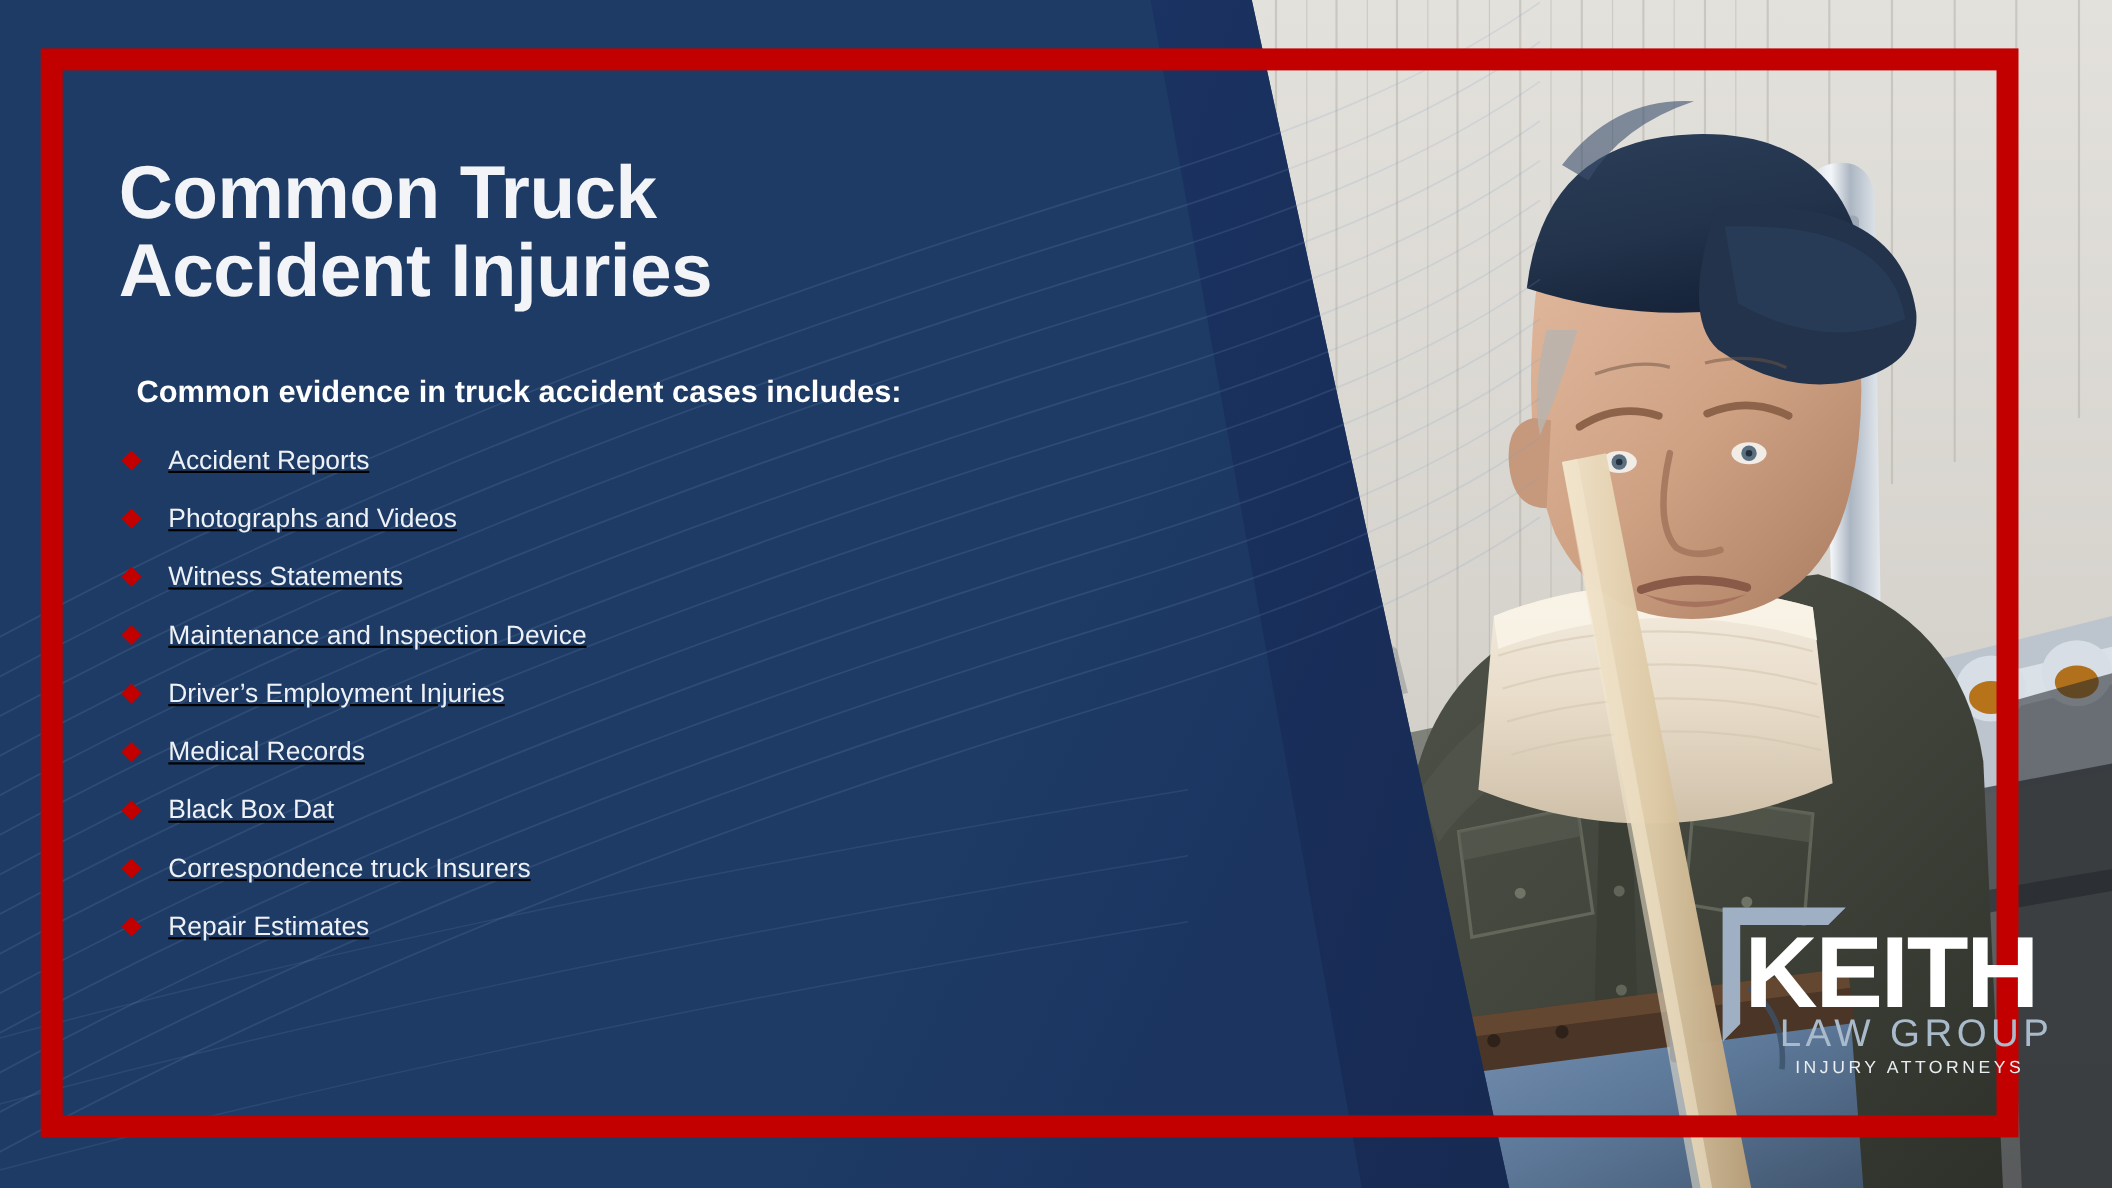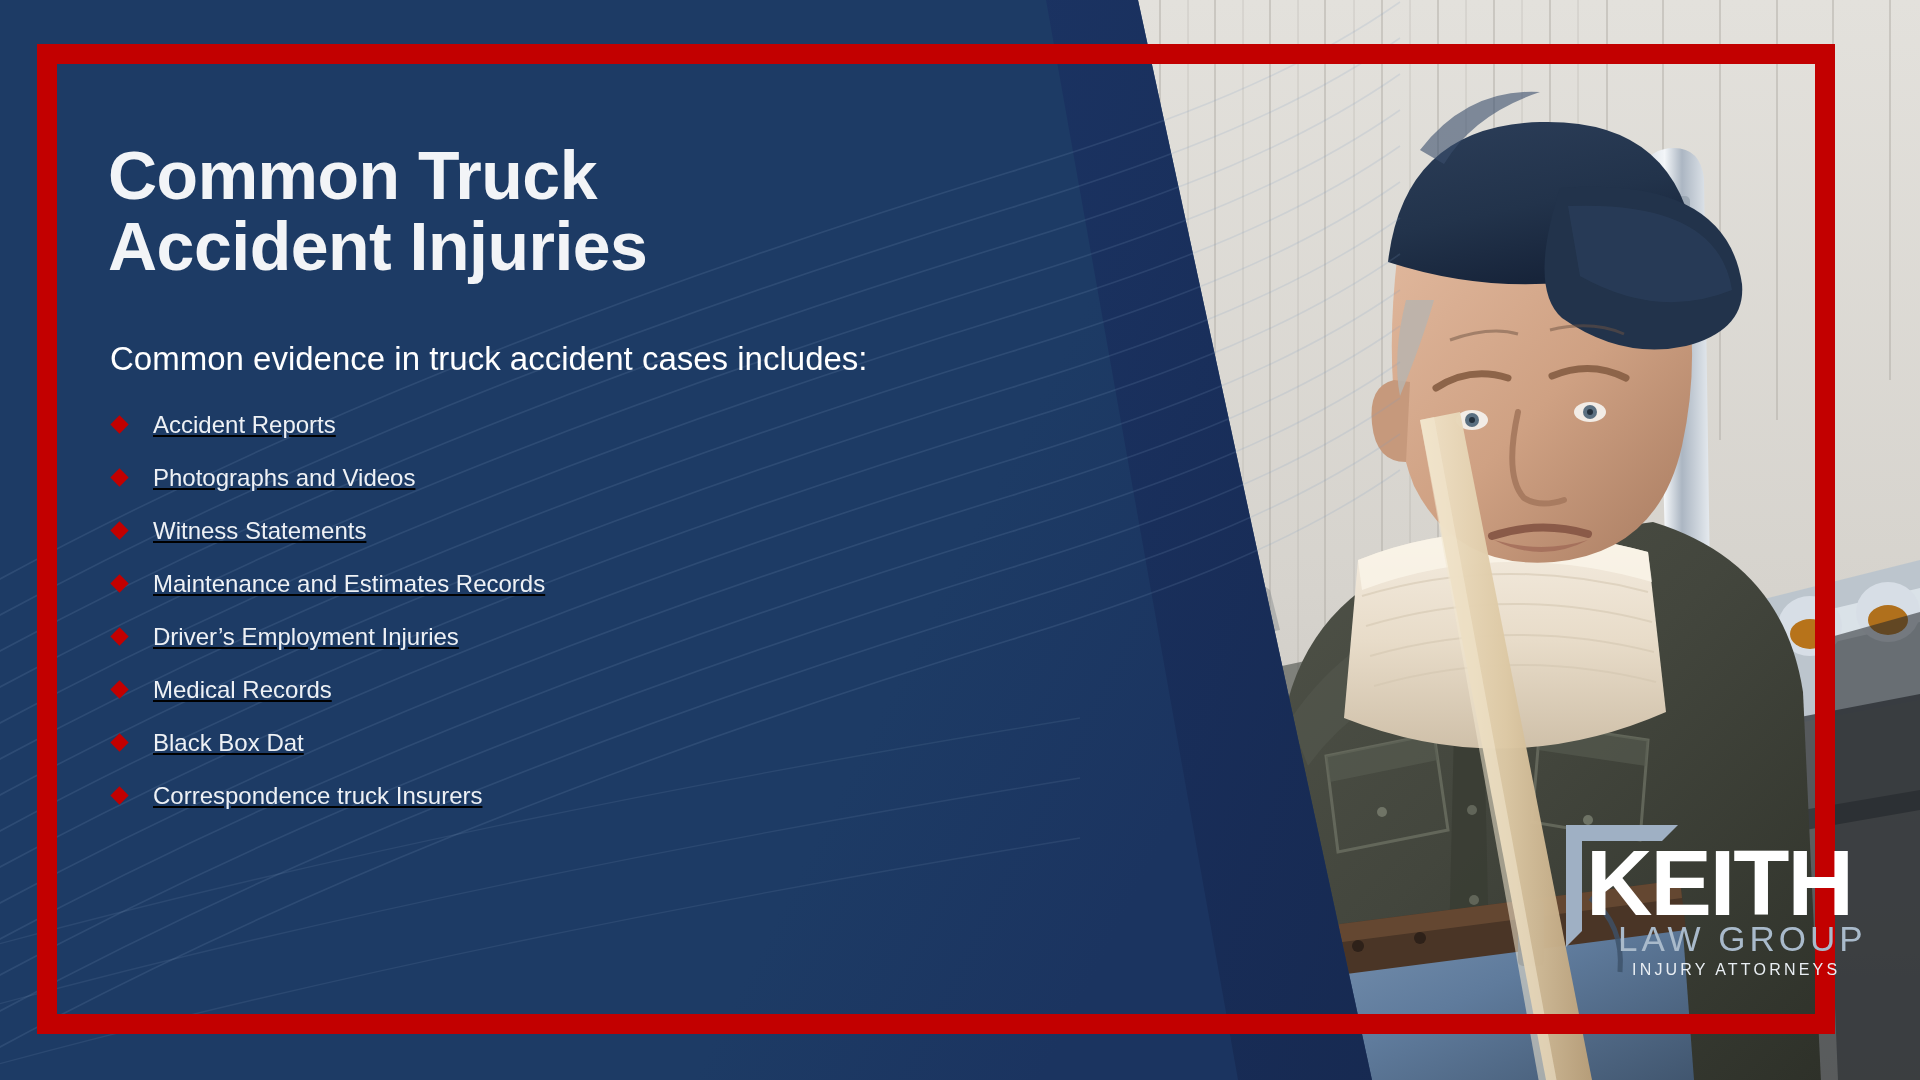--- a/index.html
+++ b/index.html
@@ -44,23 +44,23 @@
     font-size:68px;
     font-weight:bold;
     line-height:1.04;
     letter-spacing:-0.5px;
     margin:0 0 0 0;
     white-space:pre-line;
     font-family:"Liberation Sans","DejaVu Sans",sans-serif;
   }
   .subhead{
     color:#ffffff;
-    font-size:33px;
-    font-weight:normal;
-    margin:58px 0 0 2px;
+    font-size:28px;
+    font-weight:bold;
+    margin:58px 0 0 16px;
     line-height:1.2;
   }
   ul.evlist{list-style:none;margin:34px 0 0 0;padding:0;text-decoration:underline;}
   ul.evlist li{
     position:relative;
     padding-left:45px;
     color:#eef1f5;
     font-size:24px;
     line-height:1;
     margin-bottom:29px;
@@ -306,25 +306,26 @@
   <div class="frame"></div>
 
   <div class="content">
     <h1 class="headline">Common Truck
 Accident Injuries</h1>
     <p class="subhead">Common evidence in truck accident cases includes:</p>
     <ul class="evlist">
       <li><span class="dia"></span><span>Accident Reports</span></li>
       <li><span class="dia"></span><span>Photographs and Videos</span></li>
       <li><span class="dia"></span><span>Witness Statements</span></li>
-      <li><span class="dia"></span><span>Maintenance and Estimates Records</span></li>
+      <li><span class="dia"></span><span>Maintenance and Inspection Device</span></li>
       <li><span class="dia"></span><span>Driver’s Employment Injuries</span></li>
       <li><span class="dia"></span><span>Medical Records</span></li>
       <li><span class="dia"></span><span>Black Box Dat</span></li>
       <li><span class="dia"></span><span>Correspondence truck Insurers</span></li>
+      <li><span class="dia"></span><span>Repair Estimates</span></li>
     </ul>
   </div>
 
   <div class="logo">
     <svg viewBox="0 0 320 175" aria-hidden="true">
 
       <g>
         <path d="M8 14 L120 14 L104 30 L24 30 L24 120 L8 136 Z" fill="#9fb0c4"></path>
       </g>
 

